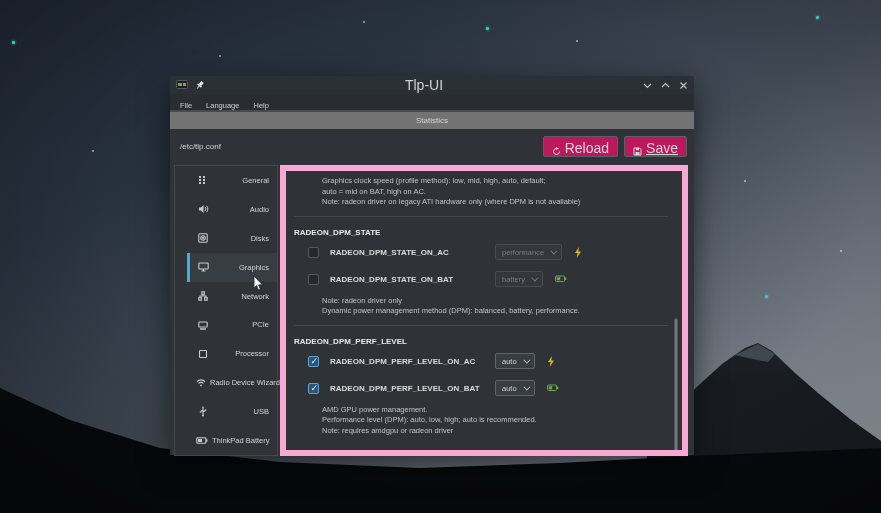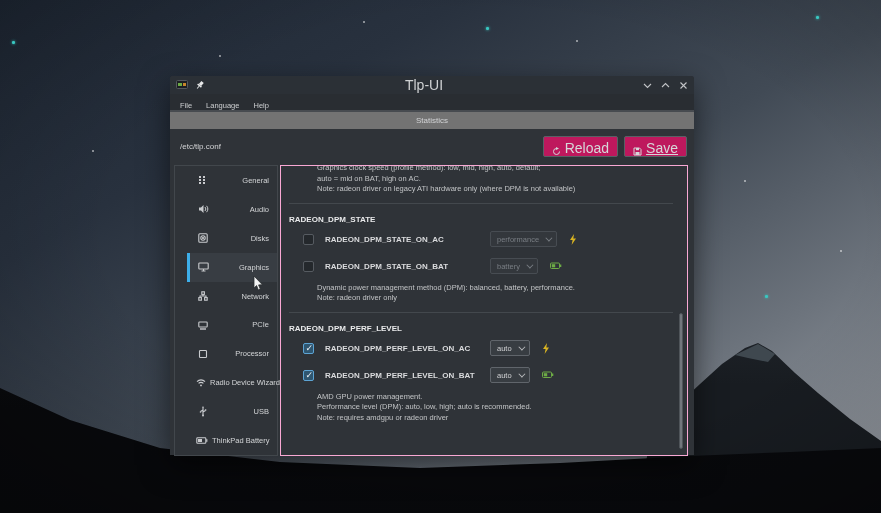--- a/index.html
+++ b/index.html
@@ -55,22 +55,22 @@
   .main { display:flex; padding:2px 6px 0 4px; height:293px; }
 
   .sidebar { width:104px; border:1px solid #42474c; display:flex; flex-direction:column; background:#2f3338;padding-left:12px; }
   .side-item { flex:1; display:flex; align-items:center; padding:0 8px 0 6px;
     border-left:3px solid transparent; color:#d3d5d7; font-size:7.5px; }
   .side-item .icn { width:14px; display:flex; justify-content:center; margin-right:4px; }
   .side-item .lbl { flex:1; text-align:right; white-space:nowrap; }
   .side-item.selected { background:#383d43; border-left:3px solid #3daee9;align-items:center; }
   .side-item svg { stroke:#c9cbce; fill:none; stroke-width:1.1; }
 
-  .content { position:relative; flex:1; margin-left:2px; border:1px solid #f9a8d4;
-    background:#2f3338; overflow:hidden; padding:0 14px 0 8px; }
+  .content { position:relative; flex:1; margin-left:2px; border:6px solid #f9a8d4;
+    background:#2f3338; overflow:hidden; padding:8px 14px 0 8px; }
   .indent { padding-left:28px; }
   .note-line { color:#c2c4c6; font-size:7.5px; line-height:10.5px; }
   .intro { margin-top:-3px; }
   .sep { border:none; border-top:1px solid #43484d; margin:8px 0 0 0; }
   .sec-header { font-weight:bold; color:#e9eaeb; font-size:8px; margin:11px 0 2px 0; }
 
   .opt-row { display:flex; align-items:center; height:27px; }
   .checkbox { width:11px; height:11px; margin-left:14px; border-radius:2px;
     border:1px solid #565b61; background:#24282c; position:relative; }
   .checkbox.checked { border-color:#5da4d4; background:#2f5670; }
@@ -320,22 +320,22 @@
           <span class="pwr">
             <svg width="12" height="8">
                 <rect x="0.5" y="1" width="9" height="5.5" rx="1" stroke="#6dab45" fill="none"></rect>
                 <rect x="1.8" y="2.2" width="3.4" height="3.1" fill="#6dab45"></rect>
                 <rect x="10" y="2.5" width="1.3" height="2.5" fill="#6dab45"></rect>
               </svg>
           </span>
         </div>
 
         <div class="desc indent">
+          <div class="note-line">Note: radeon driver only</div>
           <div class="note-line">Dynamic power management method (DPM): balanced, battery, performance.</div>
-          <div class="note-line">Note: radeon driver only</div>
         </div>
 
         <hr class="sep">
 
         <div class="sec-header">RADEON_DPM_PERF_LEVEL</div>
 
         <div class="opt-row">
           <span class="checkbox checked"></span>
           <span class="opt-label">RADEON_DPM_PERF_LEVEL_ON_AC</span>
           <span class="dropdown">

